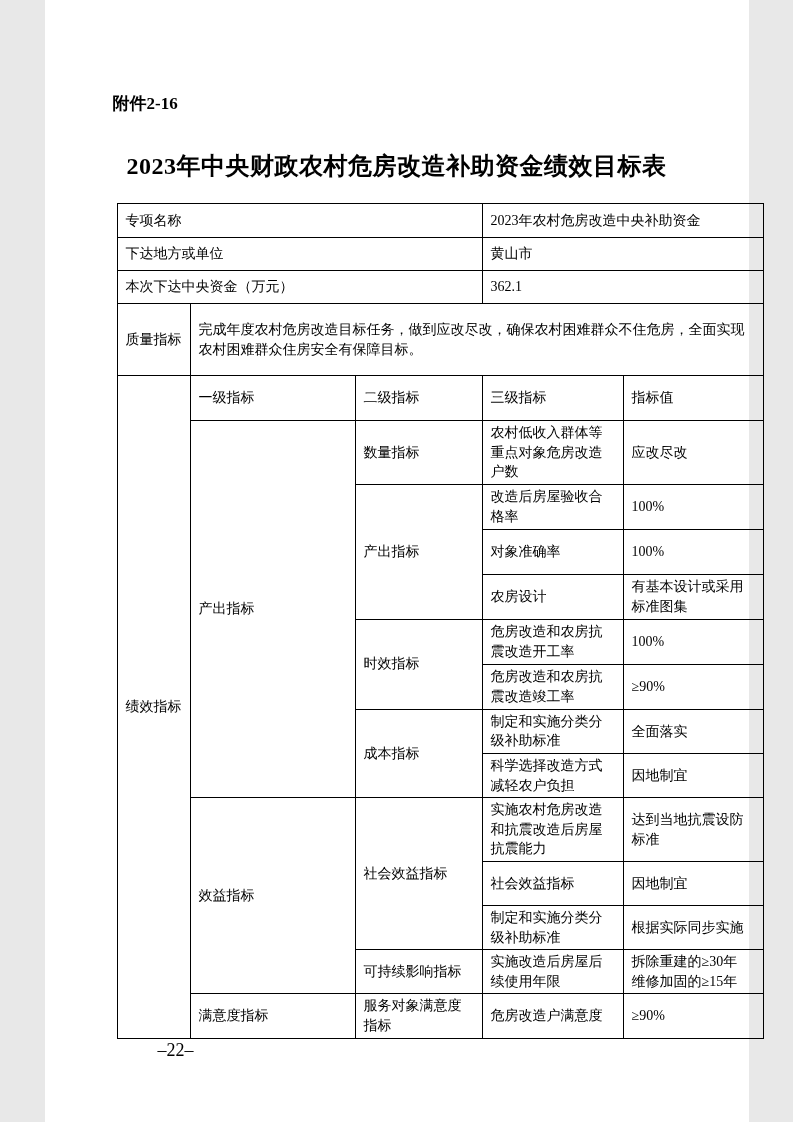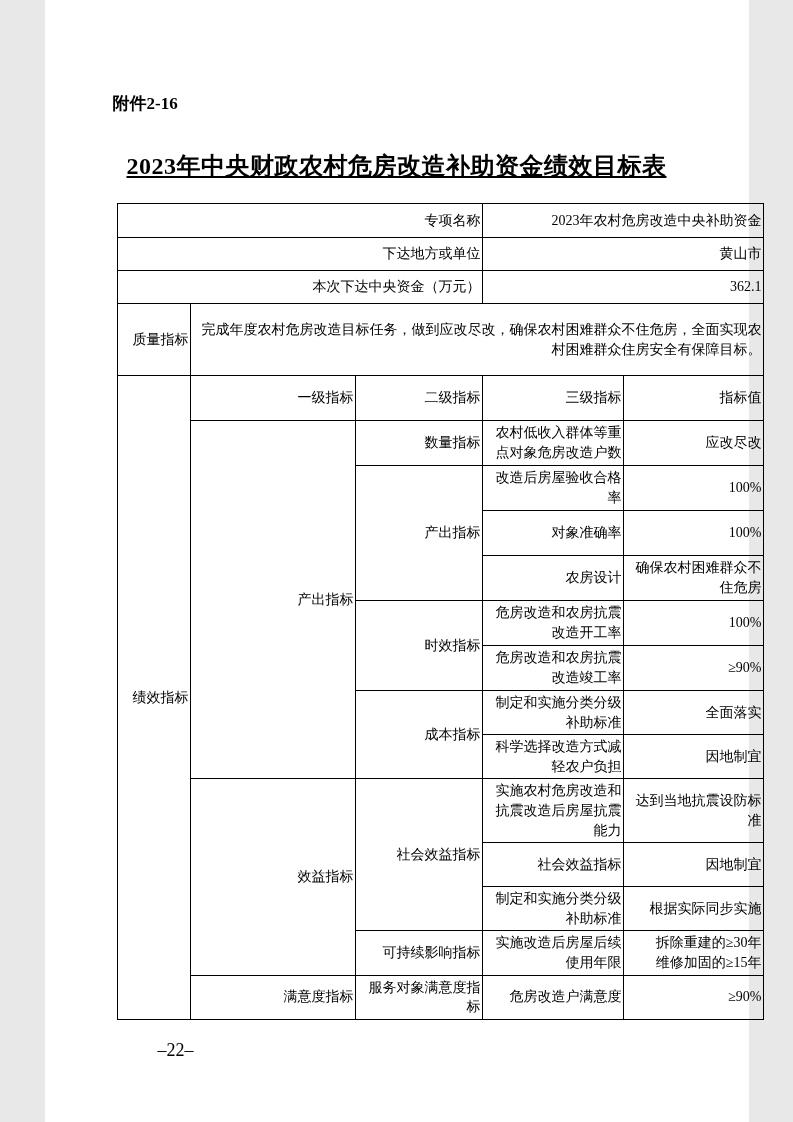--- a/index.html
+++ b/index.html
@@ -10,31 +10,30 @@
   }
   .attachment-label {
     position:absolute; left:68px; top:92px;
     font-size:17px; font-weight:700;
     font-family:"Liberation Serif","DejaVu Serif",serif;
   }
   .doc-title {
     position:absolute; top:150px; left:0; width:100%;
     text-align:center; font-size:24px; font-weight:700;
     letter-spacing:0.5px;
-    text-decoration:underline;
   }
   table.main-table {
     position:absolute; left:72px; top:203px;
     border-collapse:collapse; table-layout:fixed; width:646px;
     font-size:14px;
   }
   table.main-table td {
     border:1px solid #000;
-    text-align:right; vertical-align:middle;
-    padding:2px 1px; line-height:1.4;
+    text-align:left; vertical-align:middle;
+    padding:2px 8px; line-height:1.4;
     overflow:hidden;
   }
   td.info-label { text-align:center; }
   td.info-value { text-align:center; }
   td.goal-label { text-align:center; }
   td.goal-text {
     text-align:left; padding:6px 8px; line-height:1.55;
   }
   td.ind-cell { text-align:left; padding:2px 5px; }
   td.l2-cell { padding:2px 0; }
@@ -100,21 +99,21 @@
         <td rowspan="3" class="l2-cell">产出指标</td>
         <td class="ind-cell">改造后房屋验收合格率</td>
         <td class="val-cell">100%</td>
       </tr>
       <tr style="height:45px">
         <td class="ind-cell">对象准确率</td>
         <td class="val-cell">100%</td>
       </tr>
       <tr style="height:45px">
         <td class="ind-cell">农房设计</td>
-        <td class="val-cell">确保农村困难群众不住危房</td>
+        <td class="val-cell">有基本设计或采用标准图集</td>
       </tr>
       <tr style="height:45px">
         <td rowspan="2" class="l2-cell">时效指标</td>
         <td class="ind-cell">危房改造和农房抗震改造开工率</td>
         <td class="val-cell">100%</td>
       </tr>
       <tr style="height:45px">
         <td class="ind-cell">危房改造和农房抗震改造竣工率</td>
         <td class="val-cell">≥90%</td>
       </tr>

